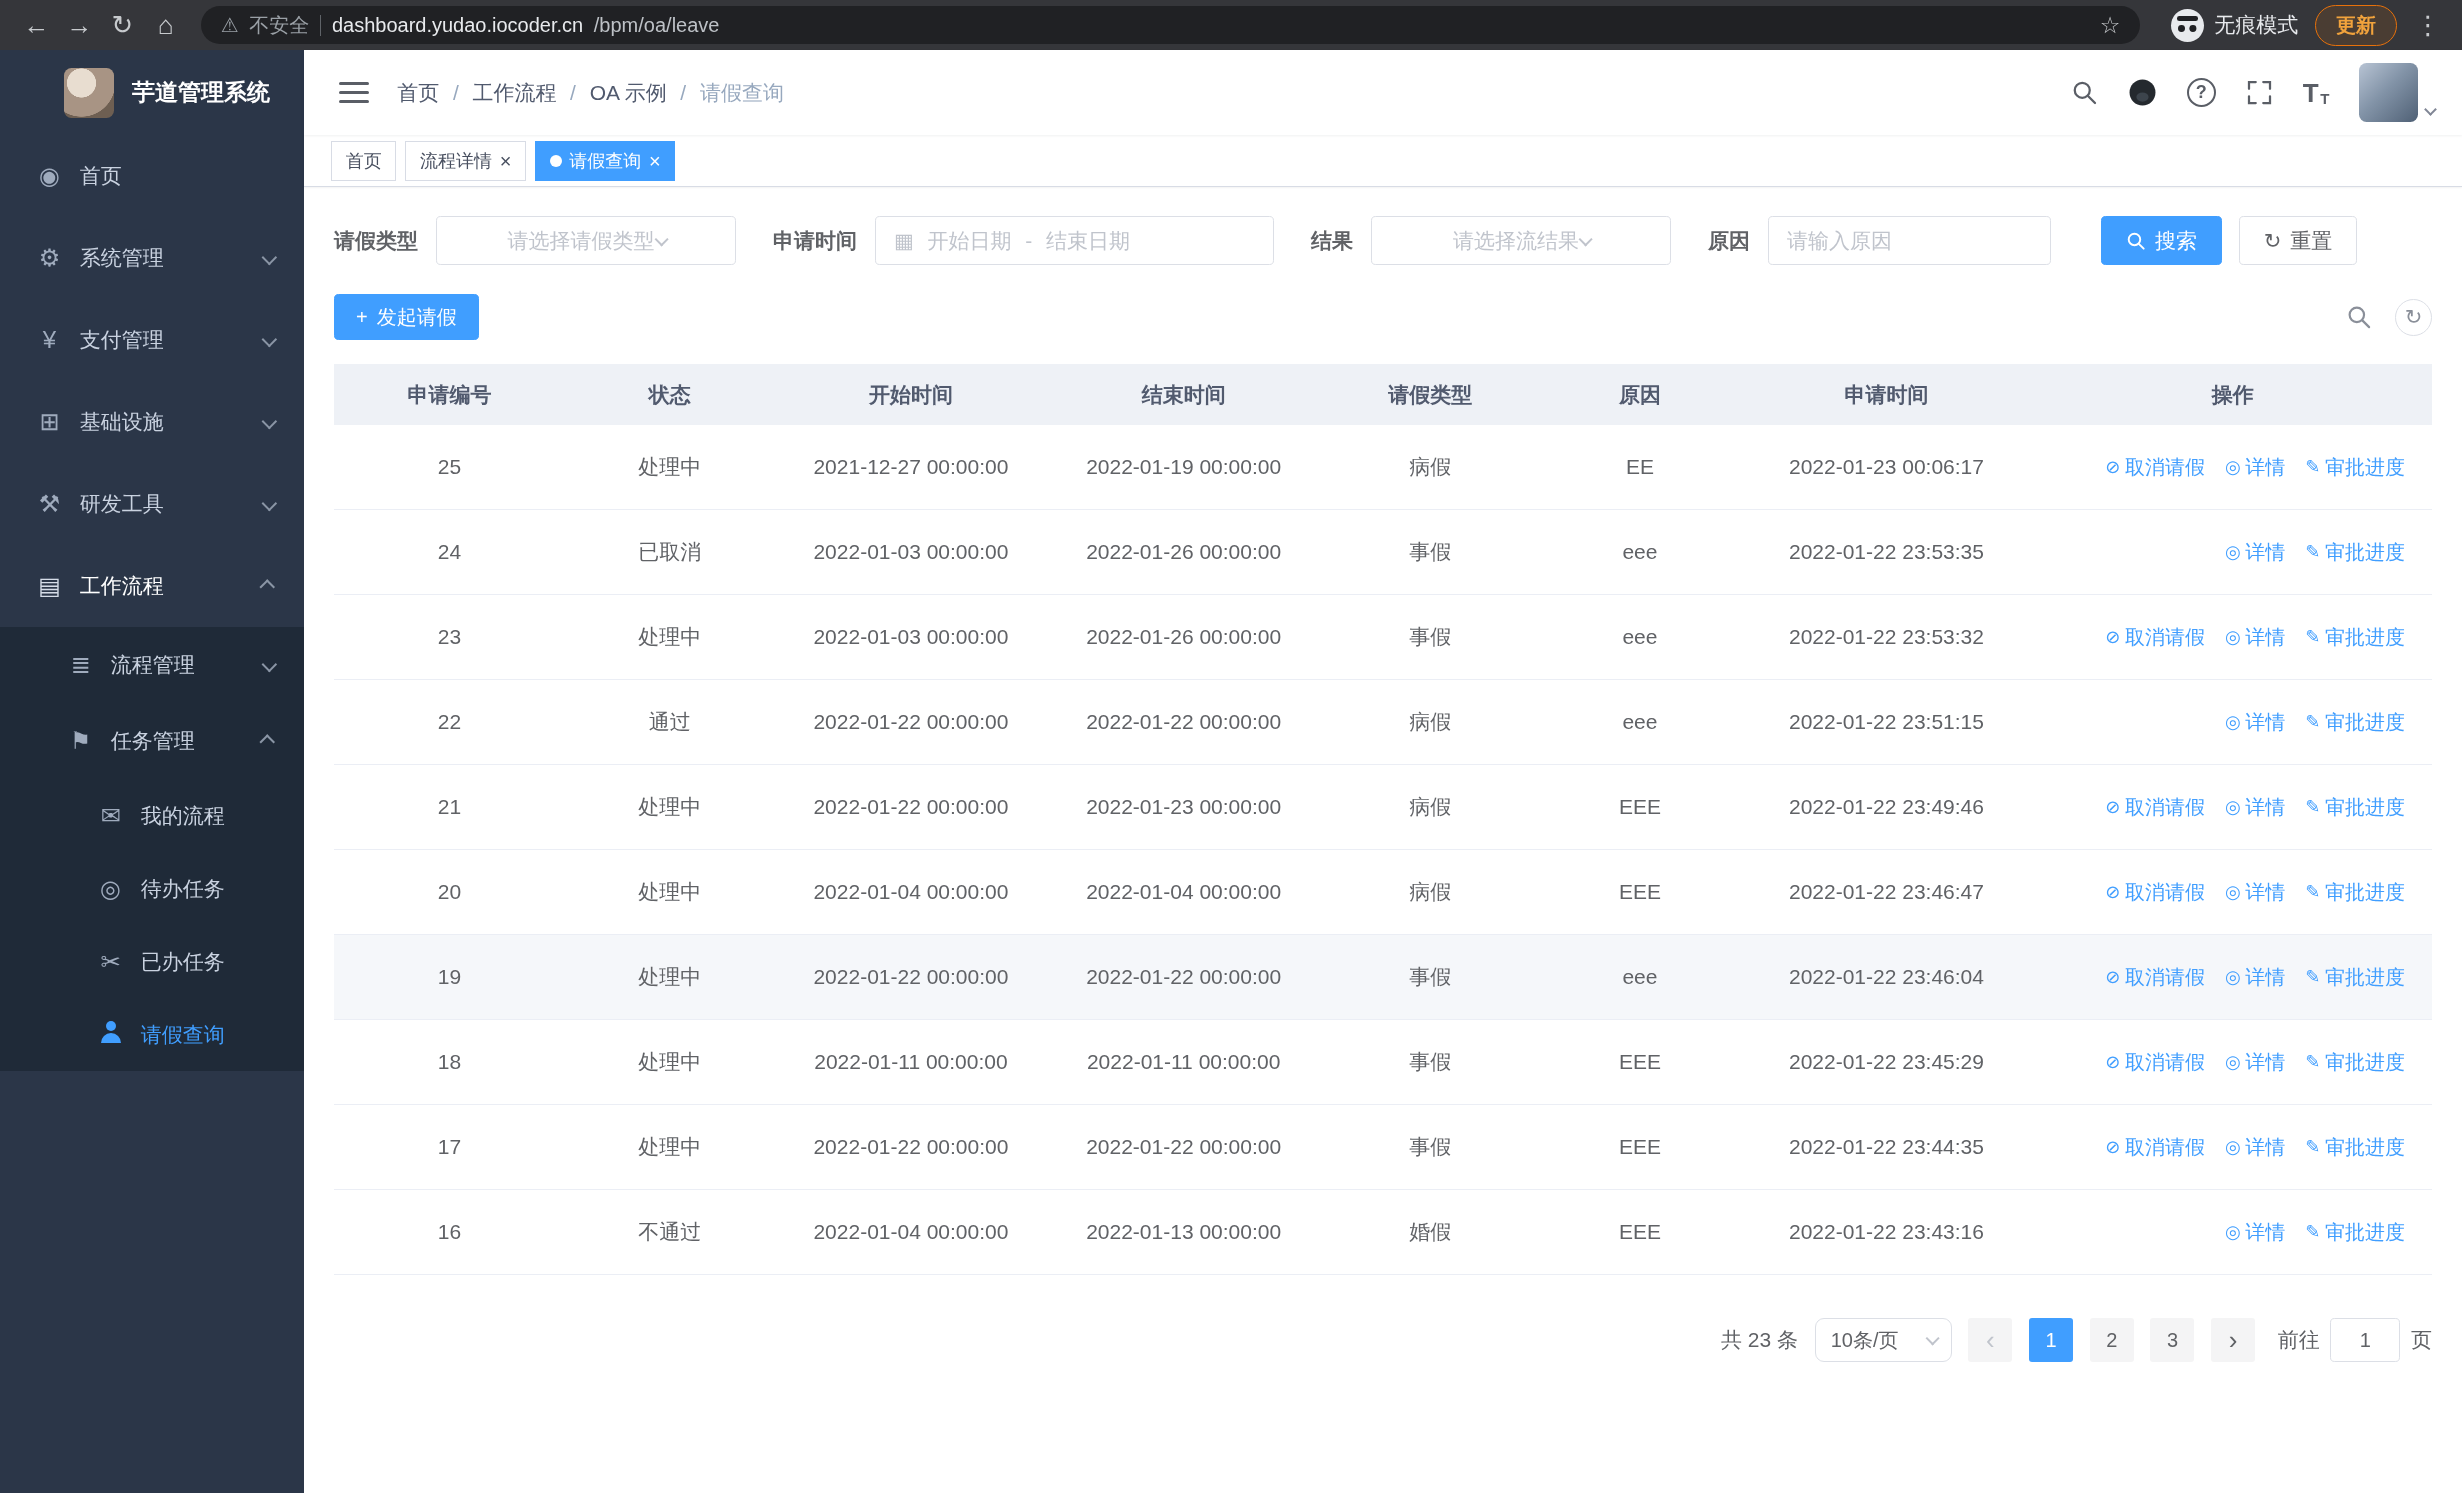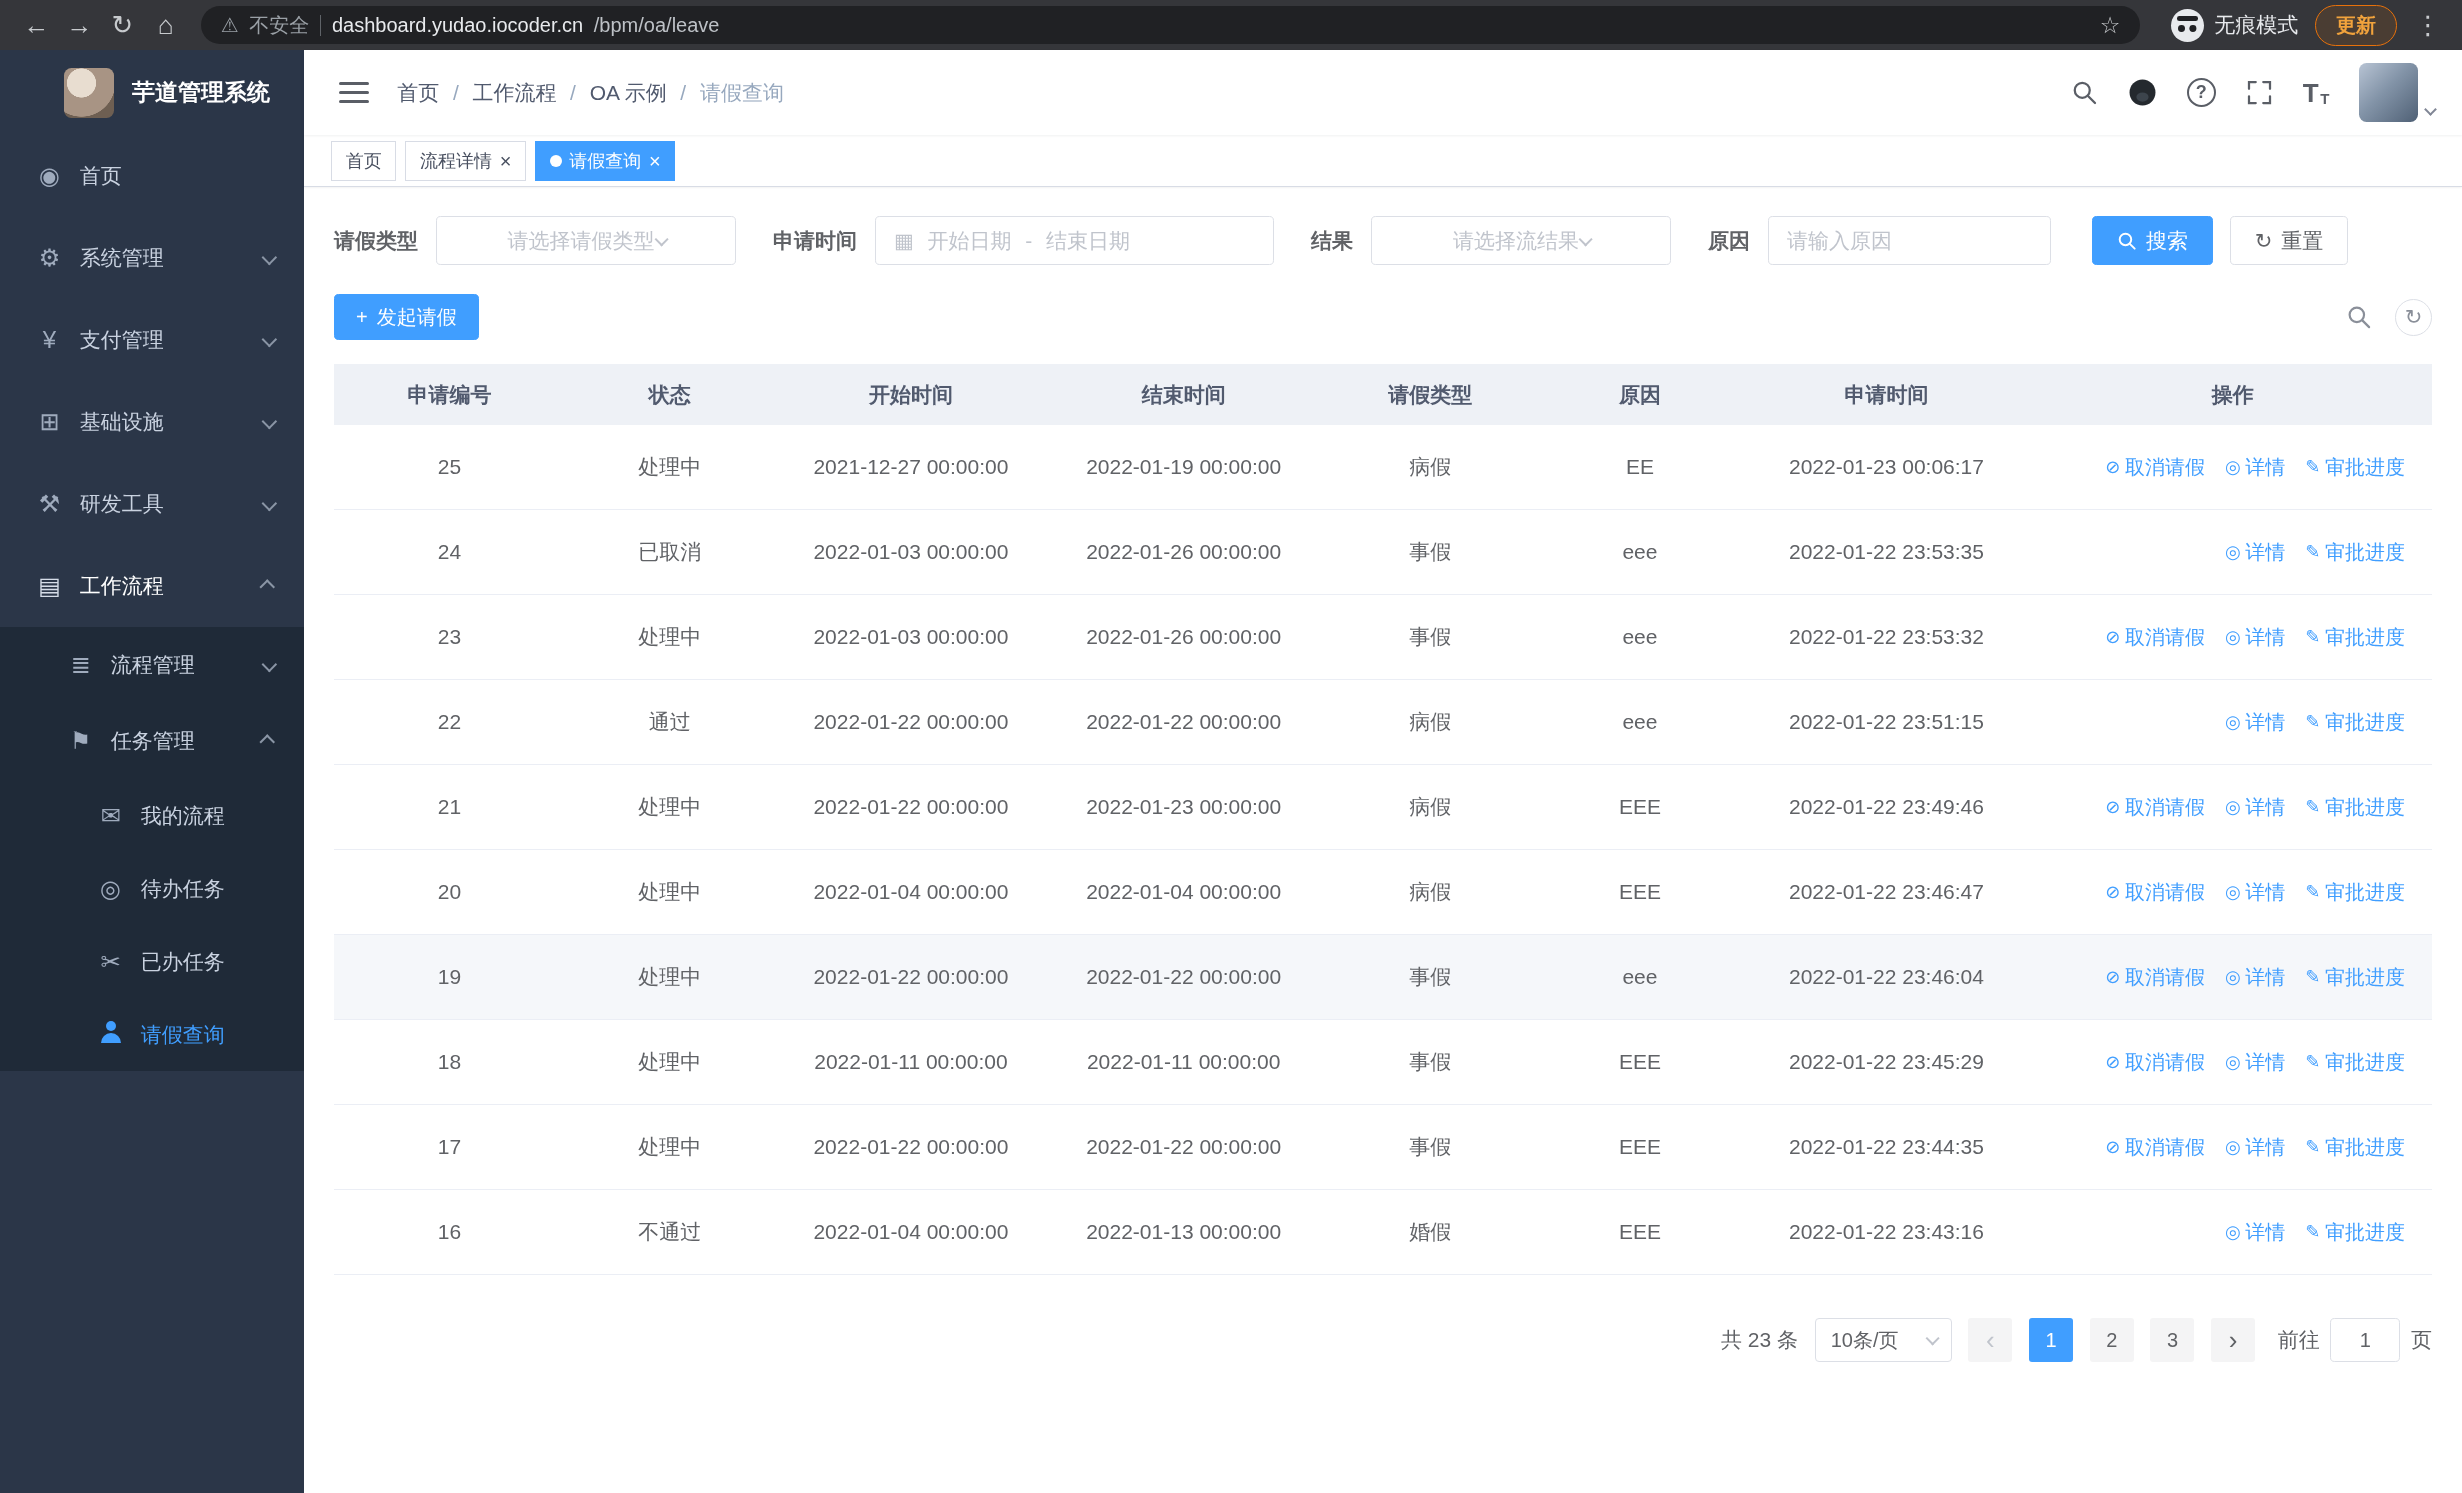--- a/index.html
+++ b/index.html
@@ -81,41 +81,41 @@
   .sel-leave,.sel-result{width:300px}
   .daterange{width:399px;gap:13.7px;justify-content:flex-start}
   .cal-icon{color:#c0c4cc;font-size:21px}
   .sel-caret{width:10px;height:10px;border-right:2.3px solid #c0c4cc;border-bottom:2.3px solid #c0c4cc;transform:rotate(45deg) translateY(-2.3px);flex:0 0 auto}
   input.text-input{width:283px;height:49px;border:0.8px solid #dcdfe6;border-radius:4.6px;padding:0 18px;font-size:21px;color:#606266;outline:none;font-family:inherit}
   input.text-input::placeholder{color:#c0c4cc}
   .btn{height:49px;border-radius:4.6px;font-size:21px;display:inline-flex;align-items:center;justify-content:center;gap:9px;padding:0 24px;cursor:pointer;border:none;font-family:inherit;white-space:nowrap}
   .btn-primary{background:#409eff;color:#fff;border:0.8px solid #409eff}
   .btn-plain{background:#fff;color:#606266;border:0.8px solid #dcdfe6}
   .btn .mag-svg{flex:0 0 auto}
-  .btn-row{display:flex;gap:16.7px;margin-left:4px}
+  .btn-row{display:flex;gap:16.7px;margin-left:13px}
 
   .toolbar{display:flex;align-items:center;margin-bottom:24px}
   .toolbar .btn-create{height:46px;font-size:20px;padding:0 21px}
   .toolbar-right{margin-left:auto;display:flex;align-items:center;gap:23px;color:#606266}
   .tool-circle{width:37px;height:37px;border-radius:50%;border:1.5px solid #dcdfe6;display:flex;align-items:center;justify-content:center;font-size:21px;color:#8a8f99;cursor:pointer}
   .tool-plain{cursor:pointer;display:flex;align-items:center}
 
   
   .t-grid{display:grid;grid-template-columns:11% 10% 13% 13% 10.5% 9.5% 14% 19%}
   .t-header{background:#eef1f6;height:61px;align-items:center;font-size:21px;font-weight:700;color:#515a6e;text-align:center}
   .t-row{height:85px;align-items:center;border-bottom:0.8px solid #ebeef5;font-size:21px;color:#606266;text-align:center;background:#fff}
   .t-row.highlight{background:#f5f7fa}
   .td,.th{overflow:hidden;text-overflow:ellipsis;white-space:nowrap}
   .td.ops{display:flex;justify-content:flex-end;align-items:center;gap:20px;padding-right:27px;overflow:visible}
   .op-link{color:#409eff;font-size:20px;display:inline-flex;align-items:center;gap:4.6px;cursor:pointer;text-decoration:none;white-space:nowrap}
   .op-icon{font-size:18px}
 
   
   .pagination{display:flex;align-items:center;justify-content:flex-end;gap:16.7px;margin-top:43px;font-size:21px;color:#606266}
-  .page-size{width:137px;height:44px;border:0.8px solid #dcdfe6;border-radius:4px;display:flex;align-items:center;justify-content:space-between;padding:6px 15px;font-size:20px;color:#606266;background:#fff;cursor:pointer}
+  .page-size{width:137px;height:44px;border:0.8px solid #dcdfe6;border-radius:9px;display:flex;align-items:center;justify-content:space-between;padding:6px 15px;font-size:20px;color:#606266;background:#fff;cursor:pointer}
   .pg-btn{min-width:44px;height:44px;border:none;border-radius:3px;background:#f4f4f5;color:#606266;font-size:20px;display:flex;align-items:center;justify-content:center;cursor:pointer;font-family:inherit;padding:0 6px}
   .pg-btn.active{background:#409eff;color:#fff}
   .pg-btn.prev{color:#c0c4cc;font-size:26px}
   .pg-btn.next{font-size:26px}
   .goto{display:flex;align-items:center;gap:10.6px;margin-left:6px}
   .goto-input{width:70px;height:44px;border:0.8px solid #dcdfe6;border-radius:4.6px;text-align:center;font-size:20px;color:#606266;outline:none;font-family:inherit}
 </style>
 </head>
 <body>
 

